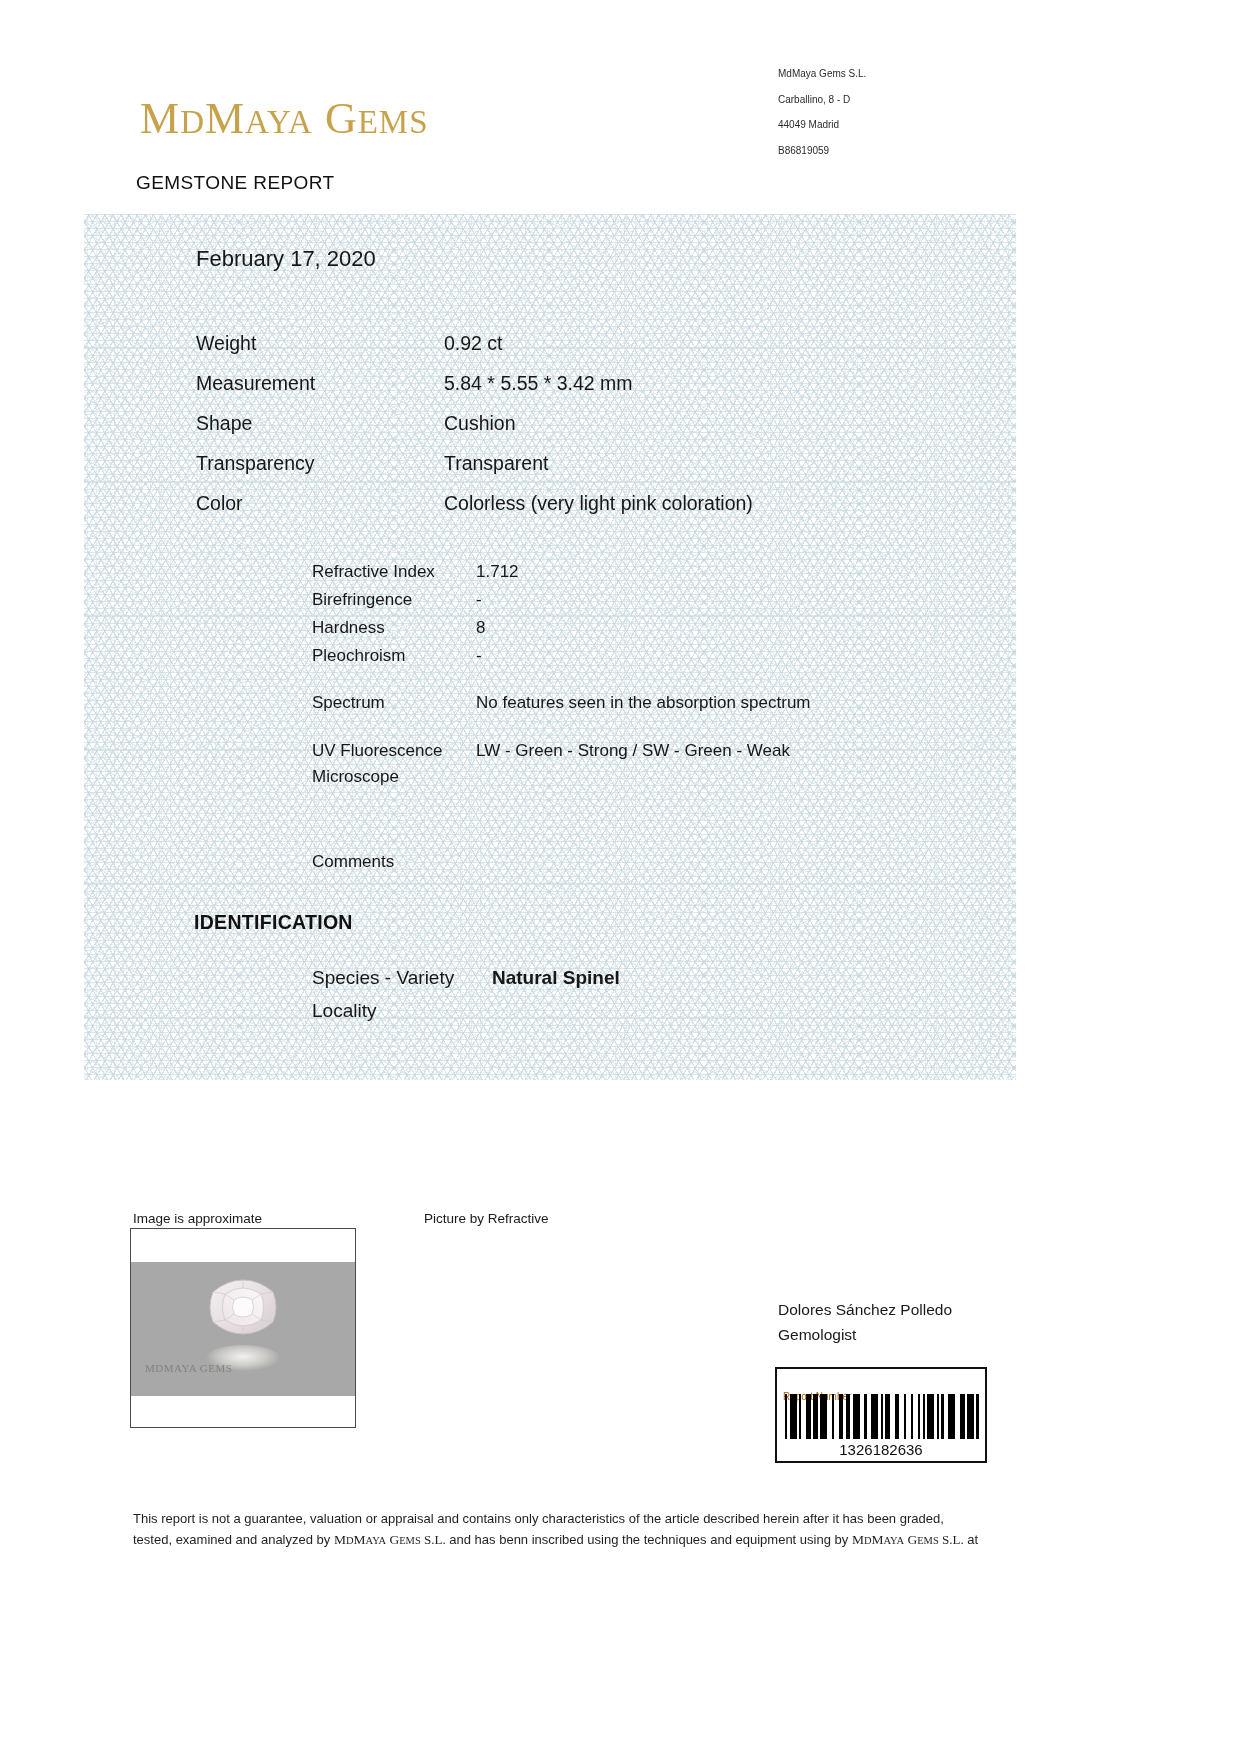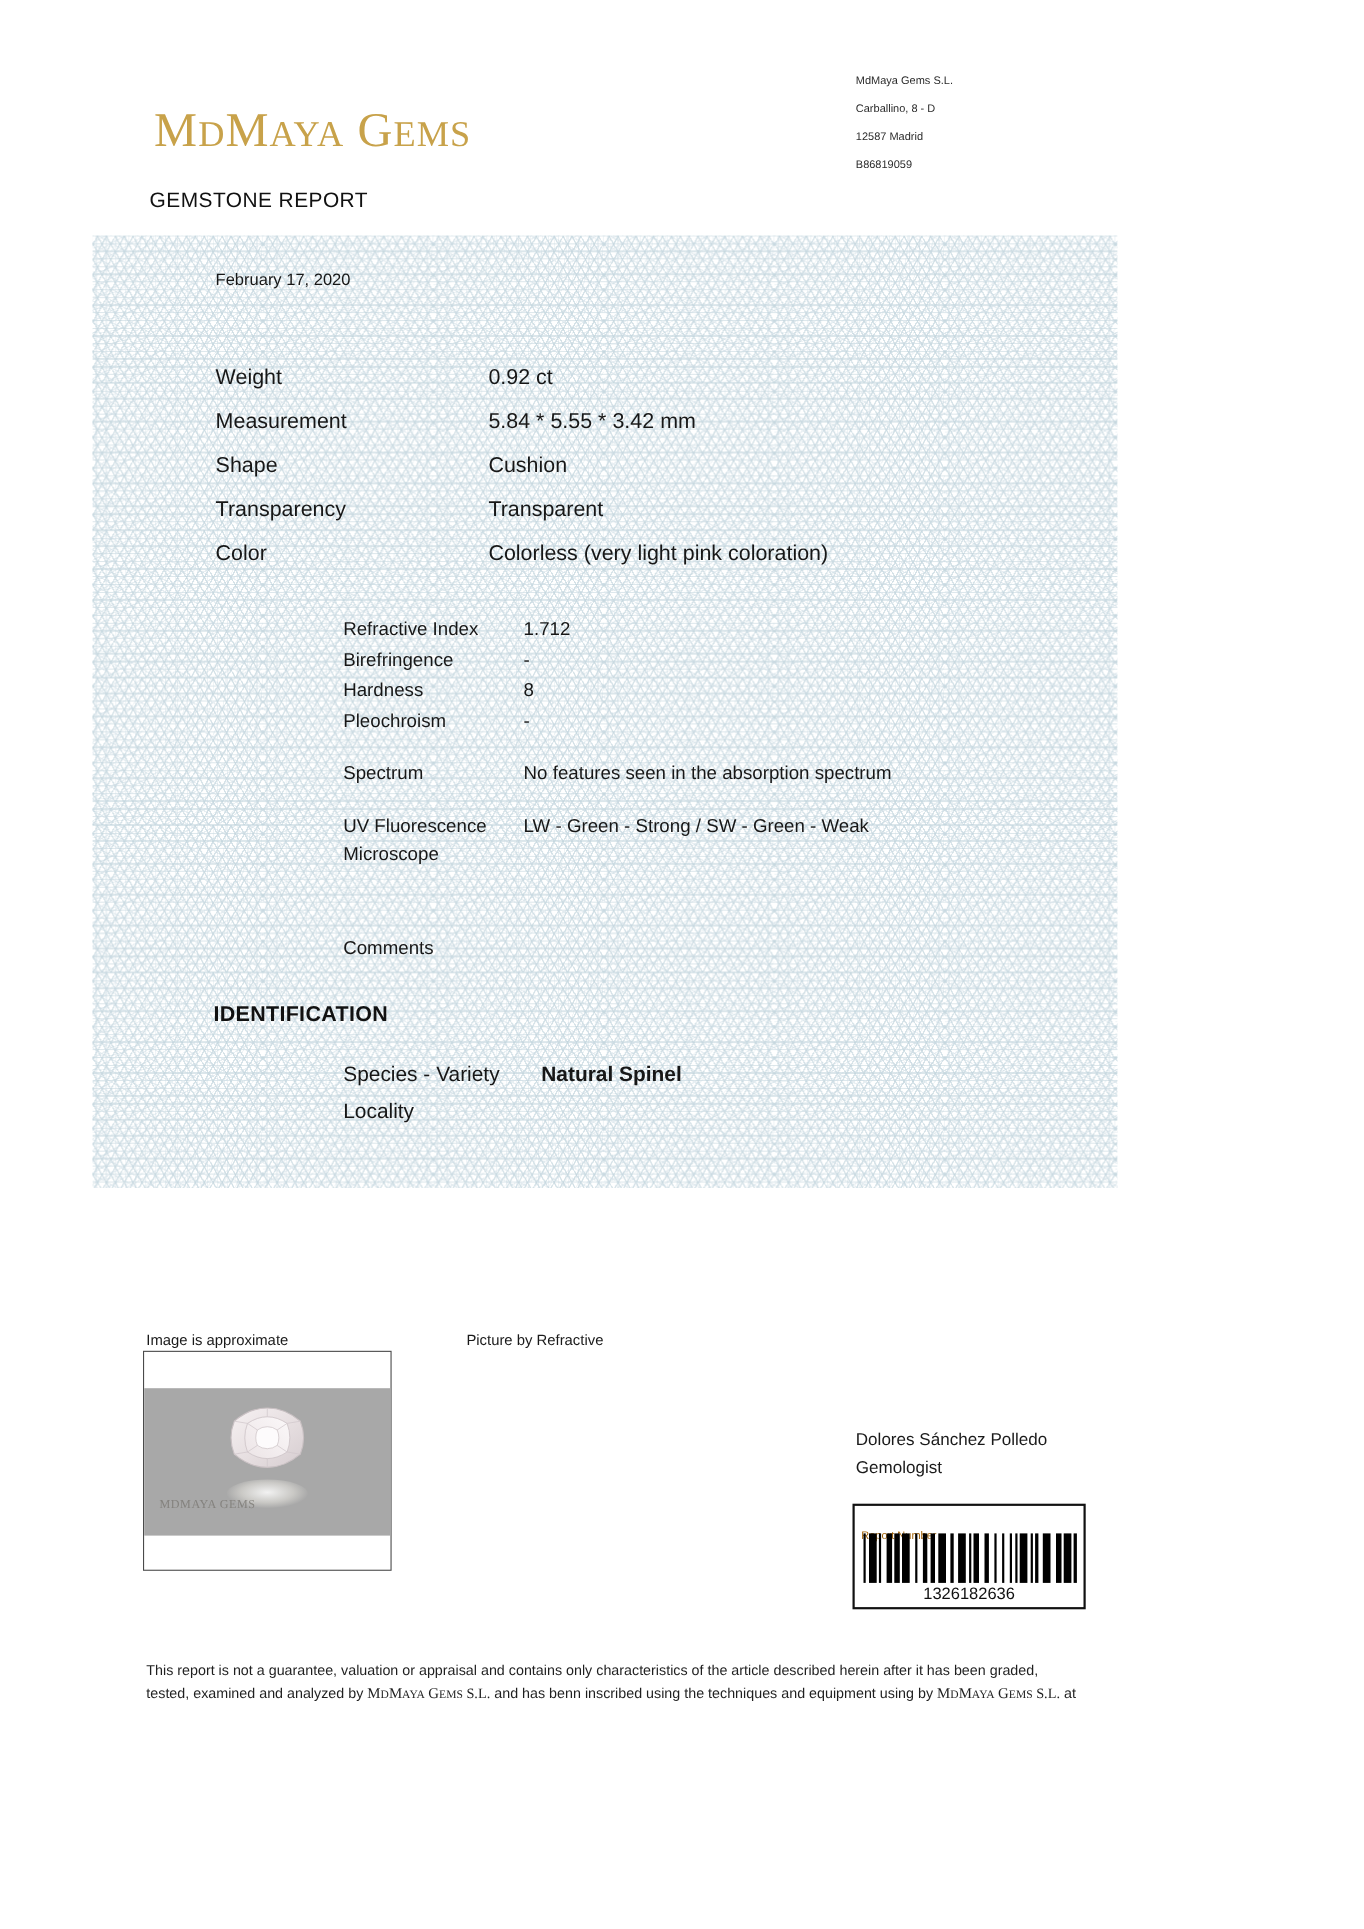--- a/index.html
+++ b/index.html
@@ -67,21 +67,21 @@
     position:absolute; inset:0;
     background-image:
       repeating-radial-gradient(circle at 0 0, rgba(200,217,225,.30) 0 1px, rgba(255,255,255,0) 1px 11px);
     background-size:155px 134px;
   }
   .panel-content { position:absolute; inset:0; }
 
   
   .pdate {
     position:absolute; left:112px; top:32px;
-    font-size:15px; color:#171717;
+    font-size:22px; color:#171717;
   }
   .row { position:absolute; font-size:19.5px; color:#171717; white-space:nowrap; }
   .row .lab { position:absolute; left:0; top:0; }
   .row .val { position:absolute; top:0; }
 
   .grp-main .row { left:112px; }
   .grp-main .val { left:248px; }
 
   .grp-sub .row { left:228px; font-size:17px; }
   .grp-sub .val { left:164px; }
@@ -181,21 +181,21 @@
 </head>
 <body>
 
 <div class="header">
   <div class="logo">
     <span class="cap">M</span><span class="sc">D</span><span class="cap">M</span><span class="sc">AYA</span>&nbsp;<span class="cap">G</span><span class="sc">EMS</span>
   </div>
   <div class="addr">
     <div>MdMaya Gems S.L.</div>
     <div>Carballino, 8 - D</div>
-    <div>12587 Madrid</div>
+    <div>44049 Madrid</div>
     <div>B86819059</div>
   </div>
 </div>
 
 <div class="report-title">GEMSTONE REPORT</div>
 
 <div class="panel">
   <div class="guilloche"></div>
   <div class="guilloche2"></div>
   <div class="guilloche3"></div>

